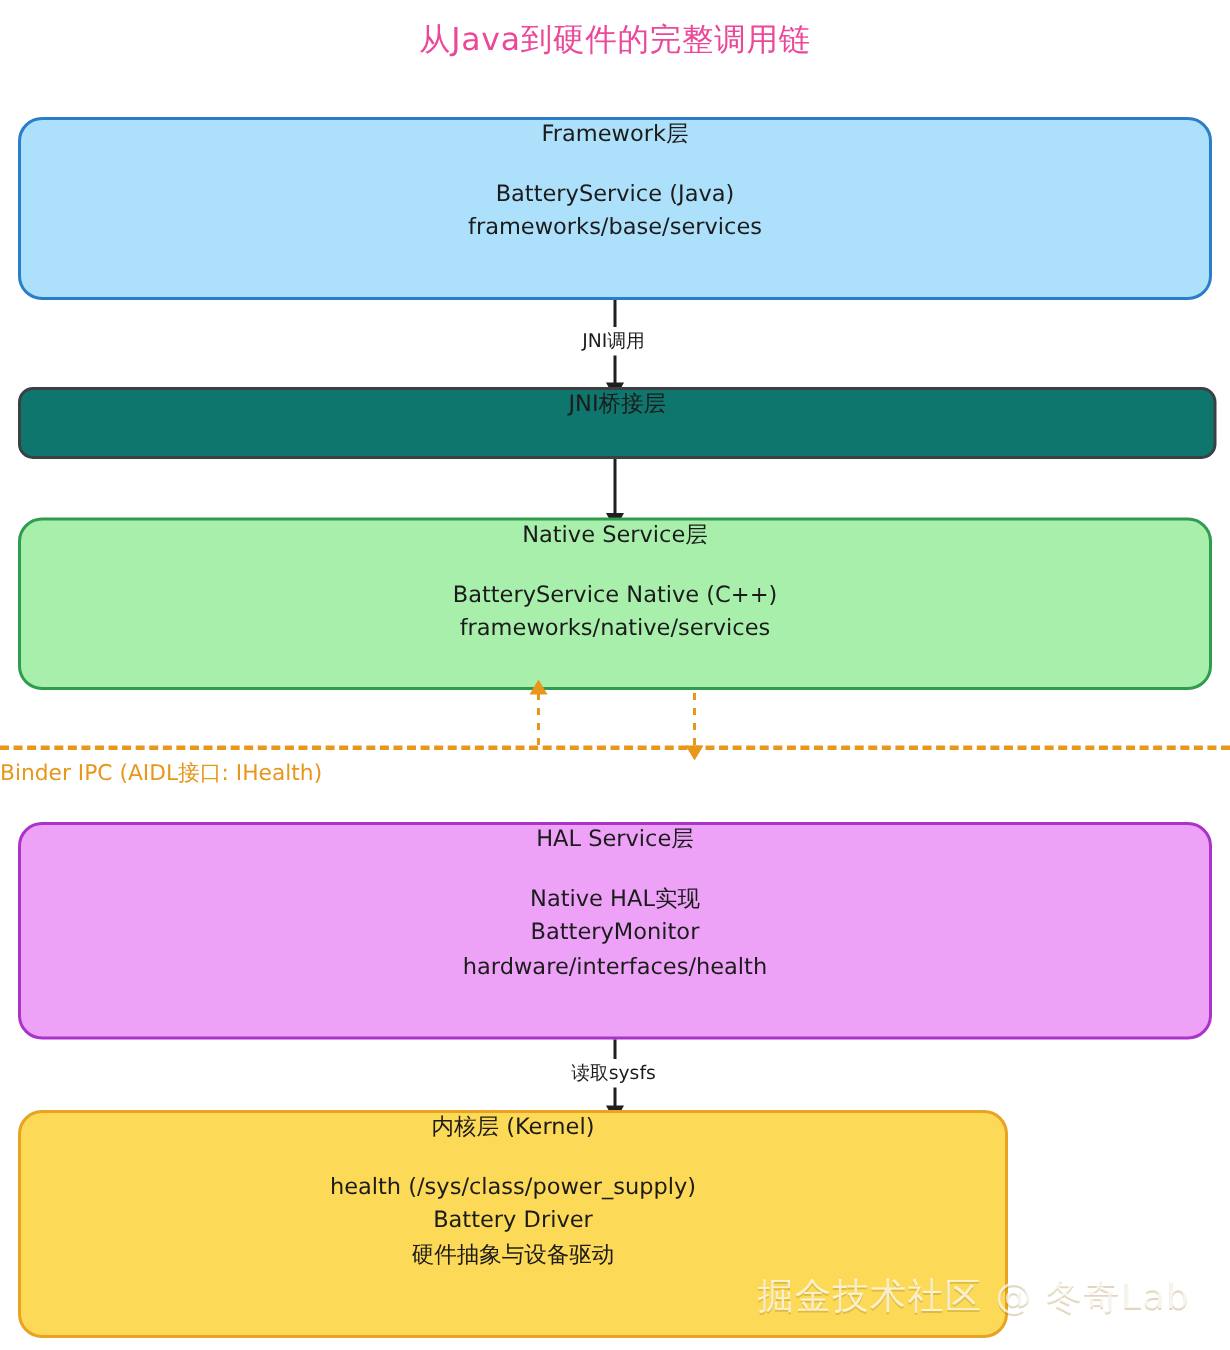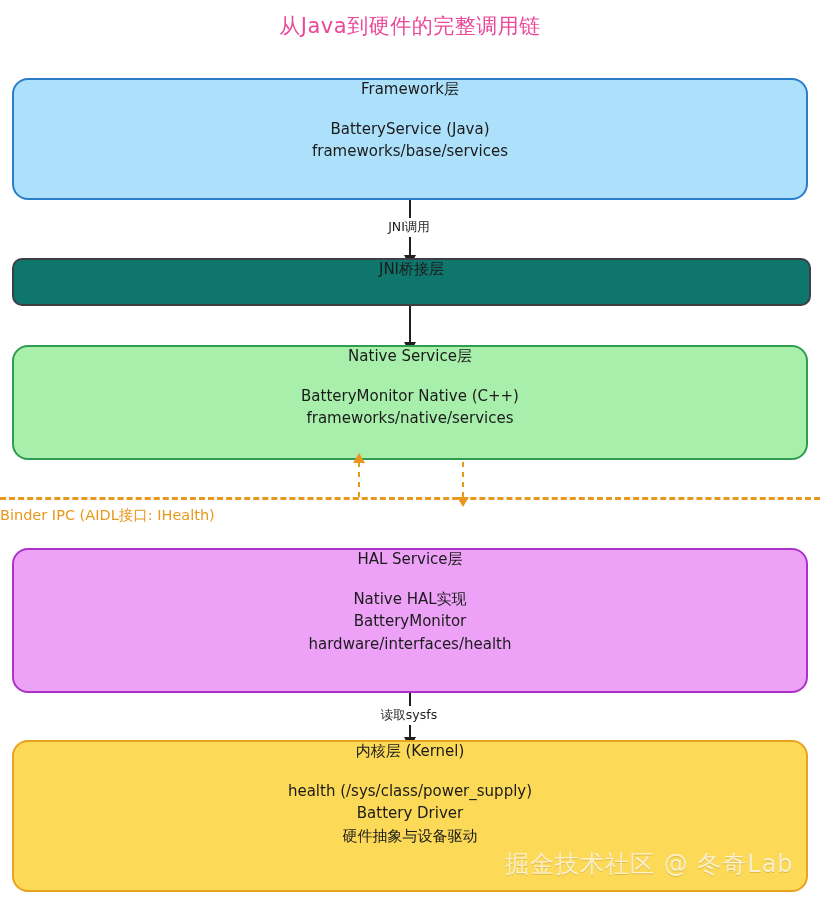--- a/index.html
+++ b/index.html
@@ -77,21 +77,21 @@
     border-color: #2f9c4f;
   }
   
   #box-hal {
     left: 12px; top: 548px; width: 796px; height: 145px;
     background: #eda2f7;
     border-color: #ab33ca;
   }
   
   #box-kernel {
-    left: 12px; top: 740px; width: 796px; height: 152px;
+    left: 12px; top: 740px; width: 660px; height: 152px;
     background: #fcd957;
     border-color: #e9a221;
   }
 
   
   .connector {
     position: absolute;
     width: 2px;
     background: #1f1f1f;
   }
@@ -196,21 +196,21 @@
     <div class="hdr">JNI桥接层</div>
   </div>
 
   <div class="connector" id="conn-native">
     <div class="arrowhead"></div>
   </div>
 
   <div class="layer-box" id="box-native">
     <div class="hdr">Native Service层</div>
     <div class="body">
-      <div>BatteryMonitor Native (C++)</div>
+      <div>BatteryService Native (C++)</div>
       <div>frameworks/native/services</div>
     </div>
   </div>
 
   <div class="ipc-arrow" id="ipc-arrow-up">
     <div class="head-up"></div>
   </div>
   <div class="ipc-arrow" id="ipc-arrow-down">
     <div class="head-down"></div>
   </div>

